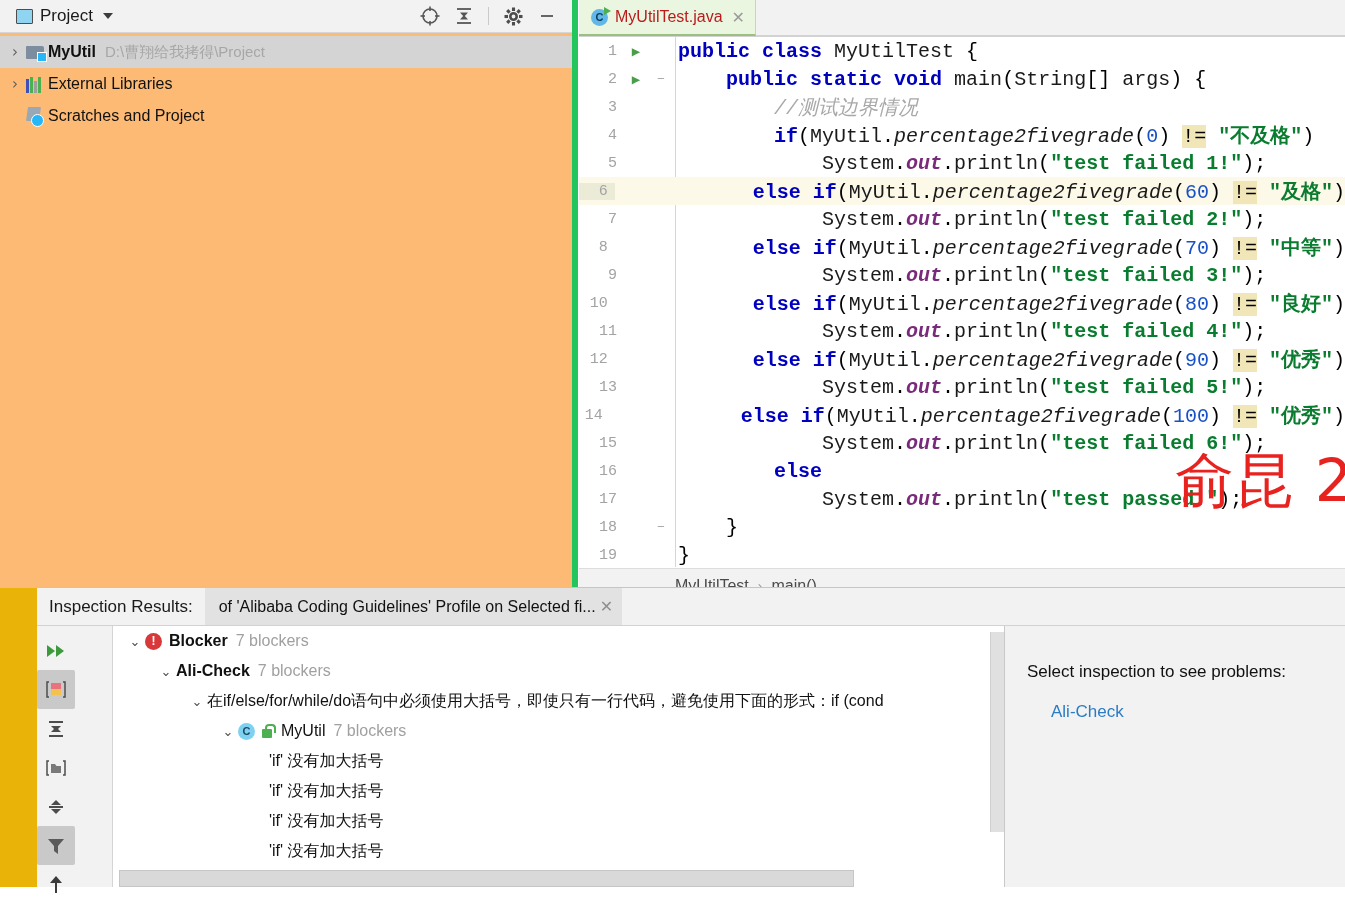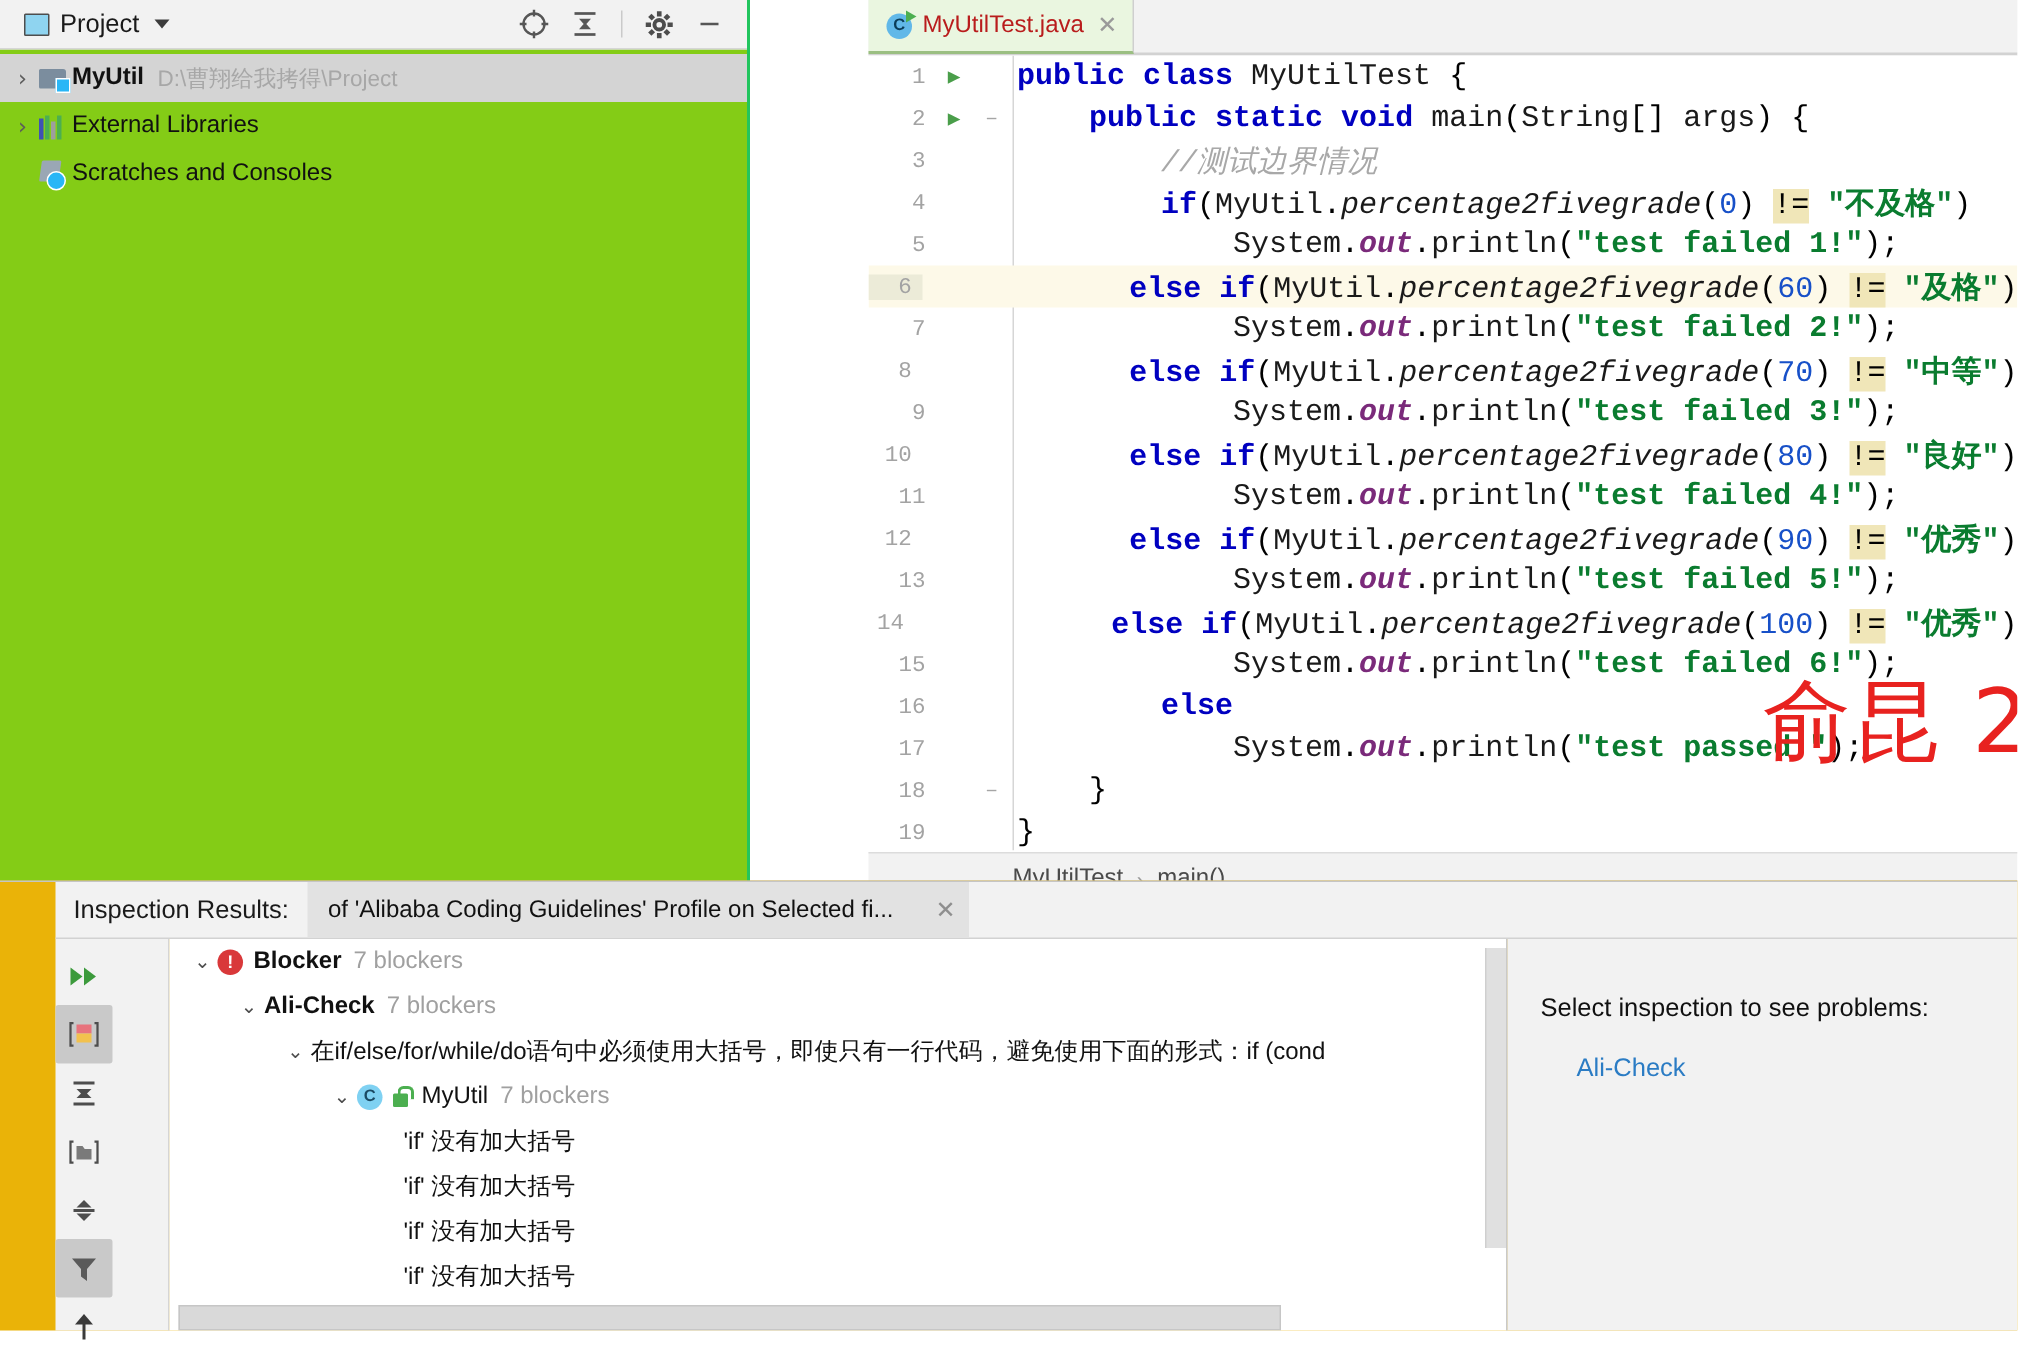--- a/index.html
+++ b/index.html
@@ -6,23 +6,23 @@
   html, body {
     width: 1345px; height: 903px;
     background: #ffffff;
     font-family: "Liberation Sans", sans-serif;
     overflow: hidden;
   }
   #app { position: relative; width: 1345px; height: 903px; }
 
   
   .project-panel {
-    position: absolute; left: 0; top: 0; width: 500px; height: 602px;
-    background: #84cc16;
-    border-right: 2px solid #22c55e;
+    position: absolute; left: 0; top: 0; width: 578px; height: 602px;
+    background: #fdba74;
+    border-right: 6px solid #22c55e;
   }
   .project-toolbar {
     display: flex; align-items: center; height: 33px;
     background: #f2f2f2; border-bottom: 1px solid #d6d6d6;
     padding: 0 6px;
   }
   .pt-left { display: flex; align-items: center; gap: 7px; padding-left: 10px; }
   .proj-icon {
     width: 17px; height: 15px; background: #8fd4f0;
     border: 1px solid #4d4d4d; border-radius: 1px;
@@ -158,21 +158,21 @@
   }
   .insp-header {
     display: flex; align-items: stretch; height: 38px;
     background: #f2f2f2; border-bottom: 1px solid #d2d2d2;
   }
   .insp-title {
     display: flex; align-items: center; padding: 0 12px;
     font-size: 17px; color: #1a1a1a;
   }
   .insp-tab {
-    display: flex; align-items: center; gap: 28px; padding: 0 9px 0 14px;
+    display: flex; align-items: center; gap: 4px; padding: 0 9px 0 14px;
     background: #e2e2e2; font-size: 16px; color: #111;
   }
   .insp-tab-close { color: #8f8f8f; font-size: 16px; }
 
   .insp-body { display: flex; height: 261px; }
   .insp-toolbar {
     width: 76px; background: #f2f2f2; border-right: 1px solid #d5d5d5;
     display: flex; flex-wrap: wrap; padding-top: 5px;
   }
   .itb {
@@ -294,21 +294,21 @@
             <i></i>
             <i></i>
             <i></i>
             <i></i>
           </span>
         <span class="tree-label">External Libraries</span>
       </div>
       <div class="tree-row">
         <span class="twisty"></span>
         <span class="ic-scratch"></span>
-        <span class="tree-label">Scratches and Consoles</span>
+        <span class="tree-label">Scratches and Project</span>
       </div>
     </div>
   </div>
 
   <div class="editor-area">
     <div class="tabs-bar">
       <div class="tab">
         <span class="tab-ic-class">C</span>
         <span class="tab-title">MyUtilTest.java</span>
         <span class="tab-close">✕</span>

